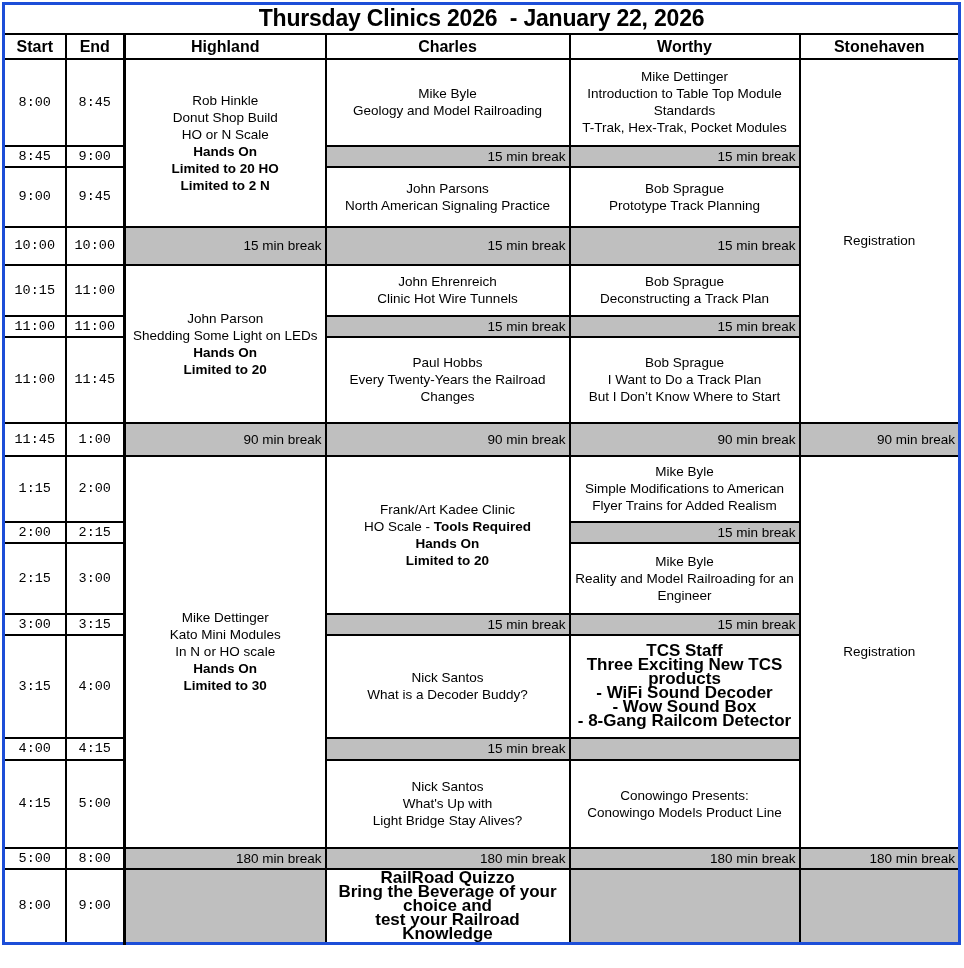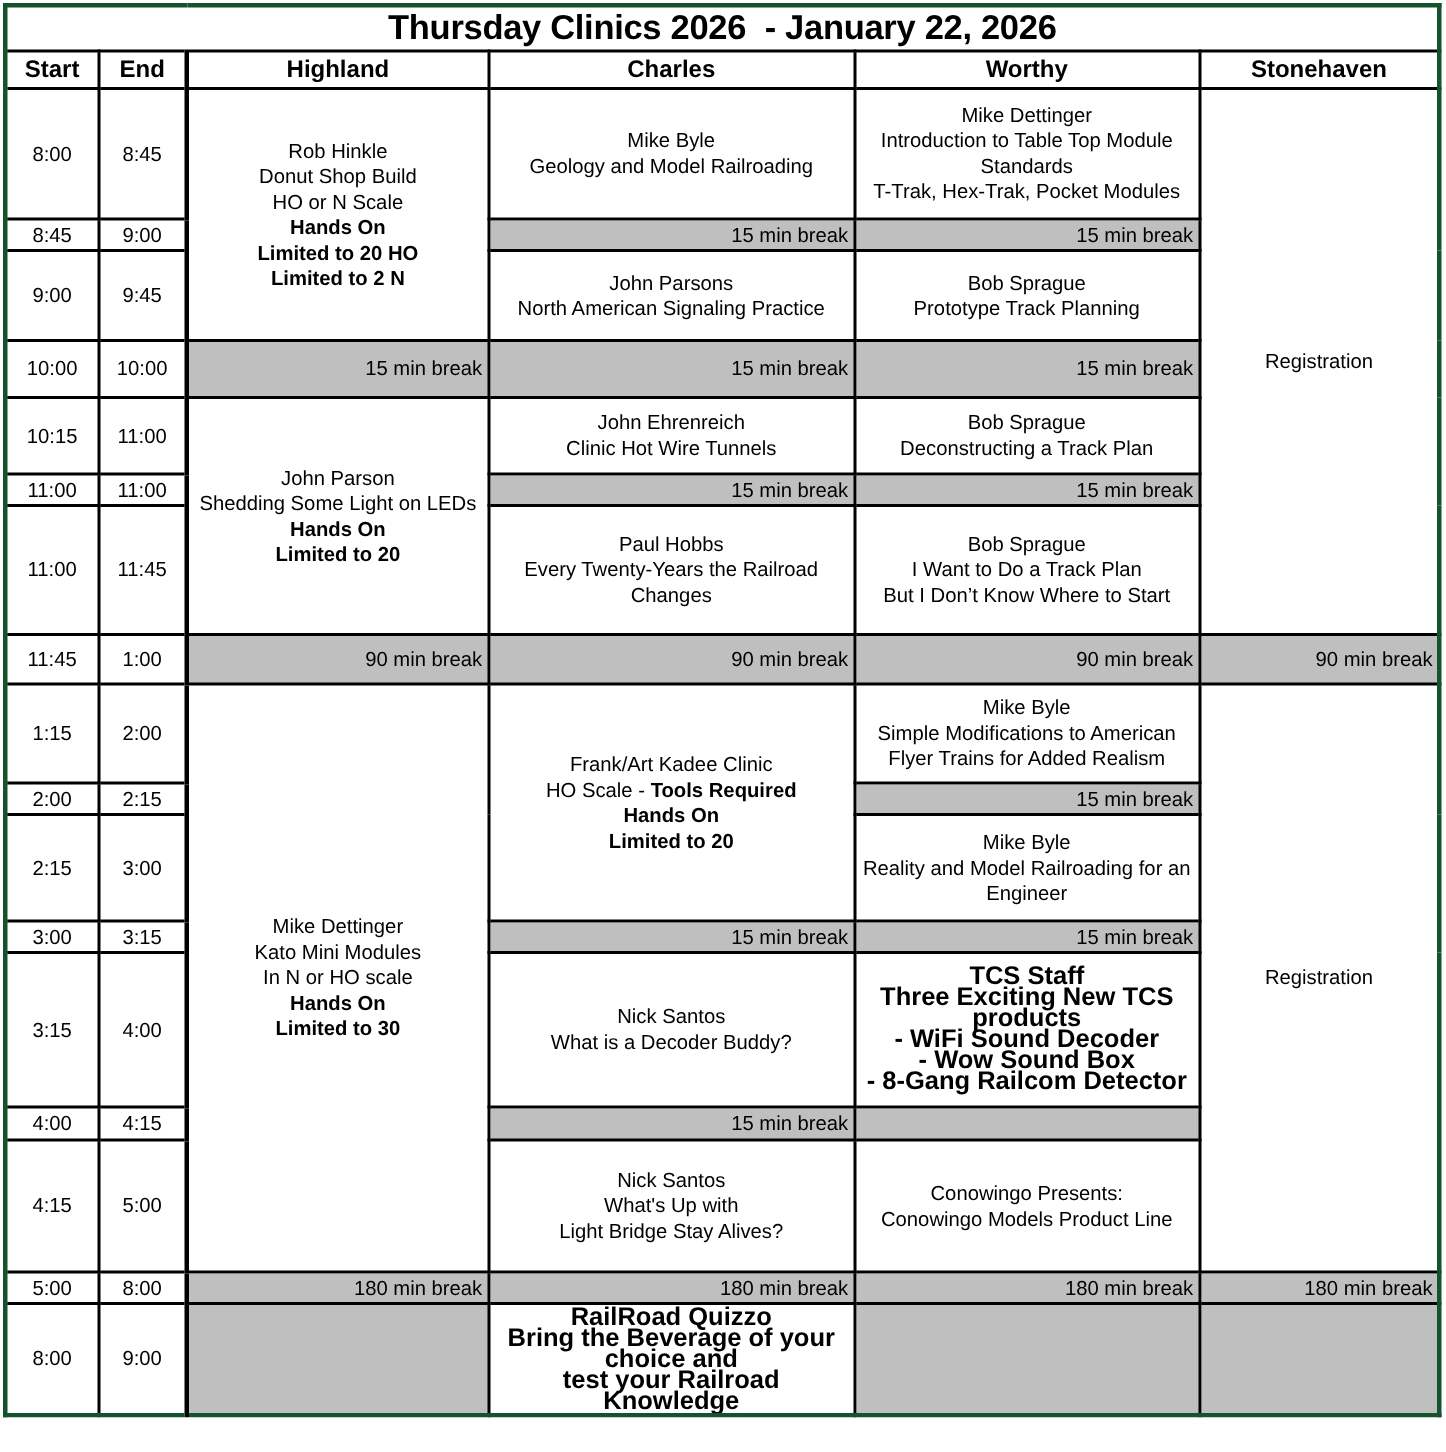--- a/index.html
+++ b/index.html
@@ -1,24 +1,24 @@
 <!DOCTYPE html>
 <html><head>
 <meta charset="utf-8">
 <style>
   html,body{margin:0;padding:0;background:#ffffff;}
   body{font-family:"Liberation Sans","DejaVu Sans",sans-serif;color:#000;}
   .wrap{width:958px;margin:2px auto 0 2px;}
-  table{border-collapse:collapse;table-layout:fixed;width:956px;border:3px solid #14532d;}
+  table{border-collapse:collapse;table-layout:fixed;width:956px;border:3px solid #1d4ed8;}
   th,td{border:2px solid #000;padding:1px 3px;text-align:center;vertical-align:middle;
         overflow:hidden;font-size:13.5px;line-height:17px;}
   .title-cell{font-size:23px;font-weight:700;letter-spacing:-0.2px;white-space:pre;
               font-family:"Liberation Sans","DejaVu Sans",sans-serif;}
   .header-row th{font-size:16px;font-weight:700;}
-  .time{font-size:13.5px;}
+  .time{font-size:13.5px;font-family:Liberation Mono, monospace;}
   .end-col{border-right-width:3px;}
   .gray{background:#bfbfbf;text-align:right;}
   .small td, td.small{font-size:17px;line-height:14px;font-weight:bold;}
   .b{font-weight:700;}
   .line{display:block;}
 </style>
 </head>
 <body>
 
 <div class="wrap">

